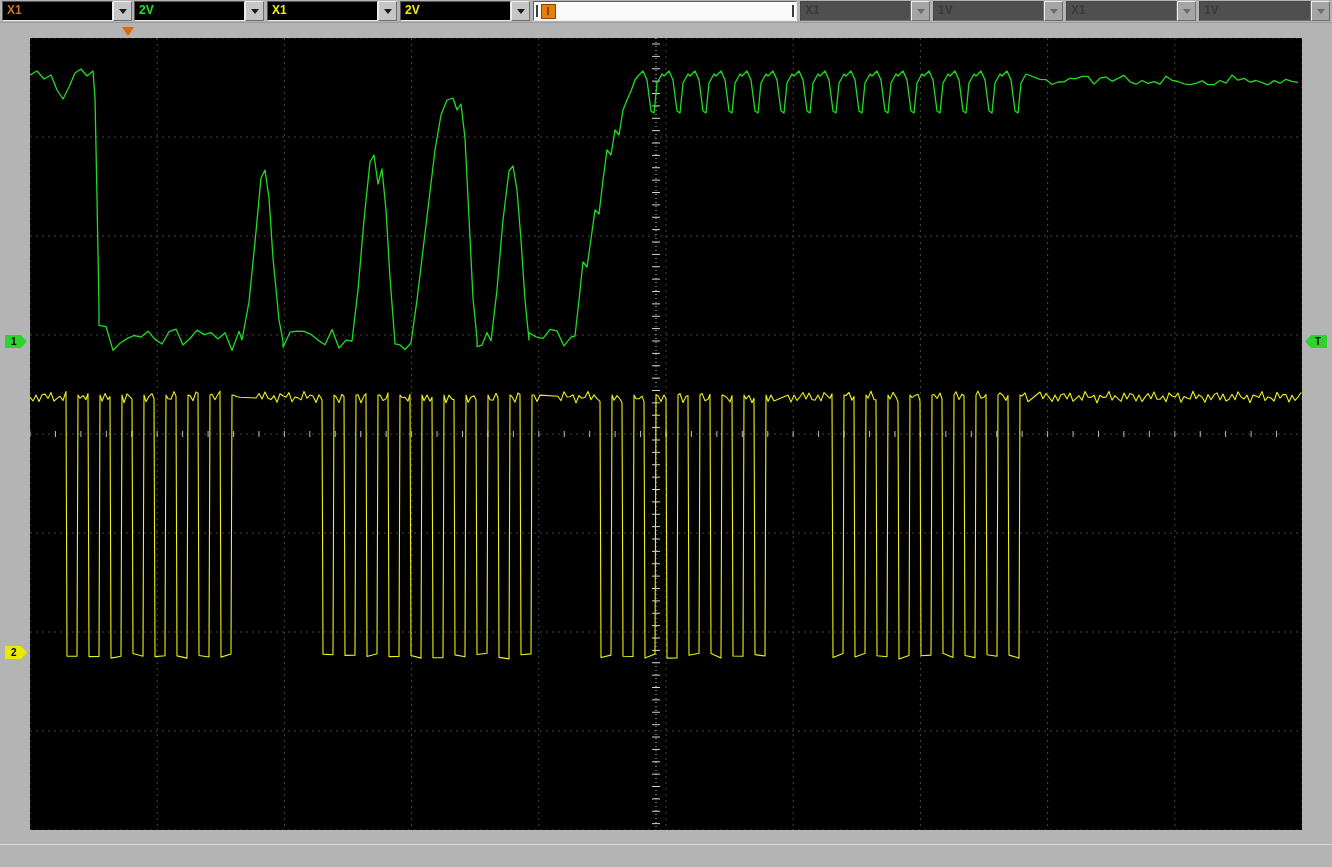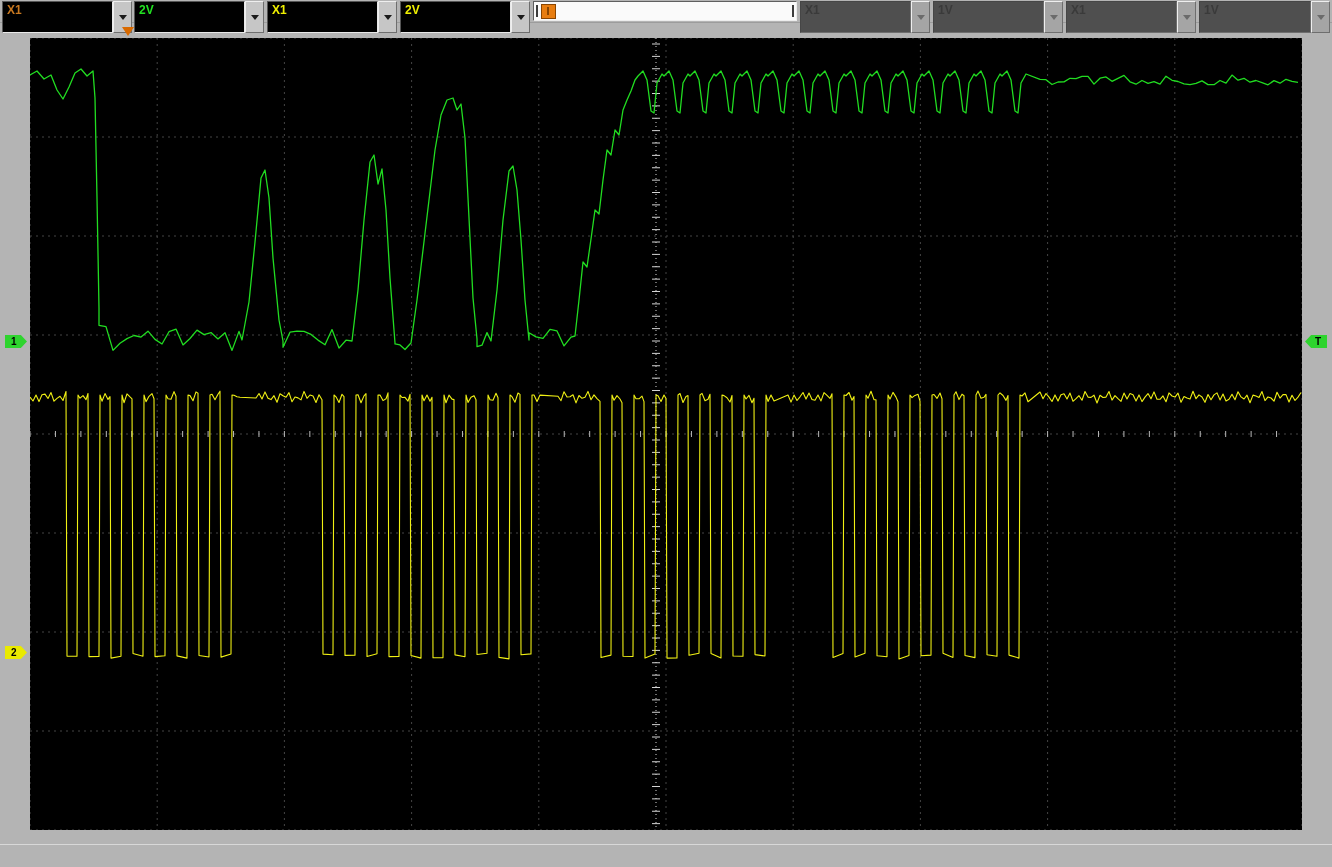--- a/index.html
+++ b/index.html
@@ -6,21 +6,21 @@
   .app{position:relative;width:1332px;height:867px;background:#b4b4b4;
        font-family:"Liberation Sans",sans-serif;overflow:hidden;}
 
   
   .top-toolbar{position:absolute;left:0;top:0;width:1332px;height:22px;background:#b4b4b4;
                border-bottom:1px solid #9c9c9c;}
   .bottom-toolbar{position:absolute;left:0;top:844px;width:1332px;height:23px;background:#b4b4b4;
                border-top:1px solid #d8d8d8;}
 
   
-  .combo{position:absolute;top:1px;height:32px;display:flex;box-sizing:border-box;}
+  .combo{position:absolute;top:1px;height:20px;display:flex;box-sizing:border-box;}
   .combo-field{flex:1;background:#000;border:1px solid;border-color:#565656 #e9e9e9 #e9e9e9 #565656;
                font-weight:bold;font-size:12px;line-height:17px;padding-left:4px;overflow:hidden;
                white-space:nowrap;}
   .combo-btn{width:17px;background:#c6c6c6;border:1px solid;border-color:#efefef #6e6e6e #6e6e6e #efefef;
              display:flex;align-items:center;justify-content:center;}
   .arrow-down{width:0;height:0;border-left:4px solid transparent;border-right:4px solid transparent;
               border-top:5px solid #1a1a1a;}
   .combo.disabled .combo-field{background:#4f4f4f;border-color:#464646 #6f6f6f #6f6f6f #464646;}
   .combo.disabled .combo-btn{background:#a5a5a5;}
   .combo.disabled .arrow-down{border-top-color:#6b6b6b;}

